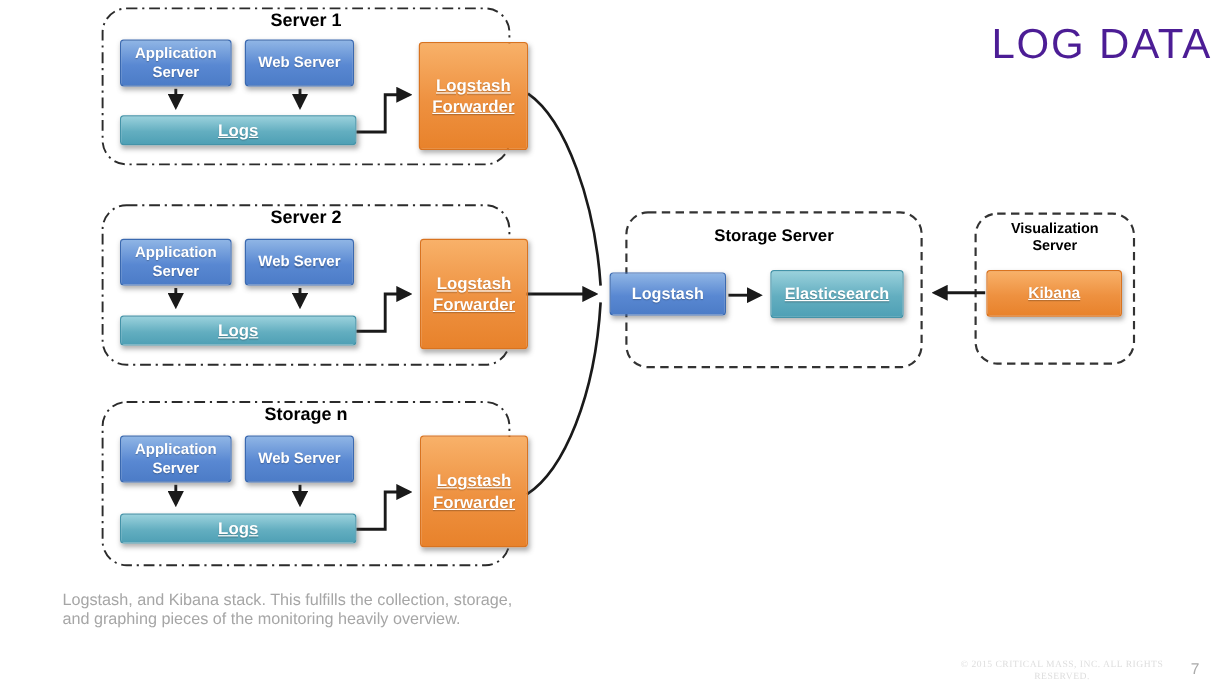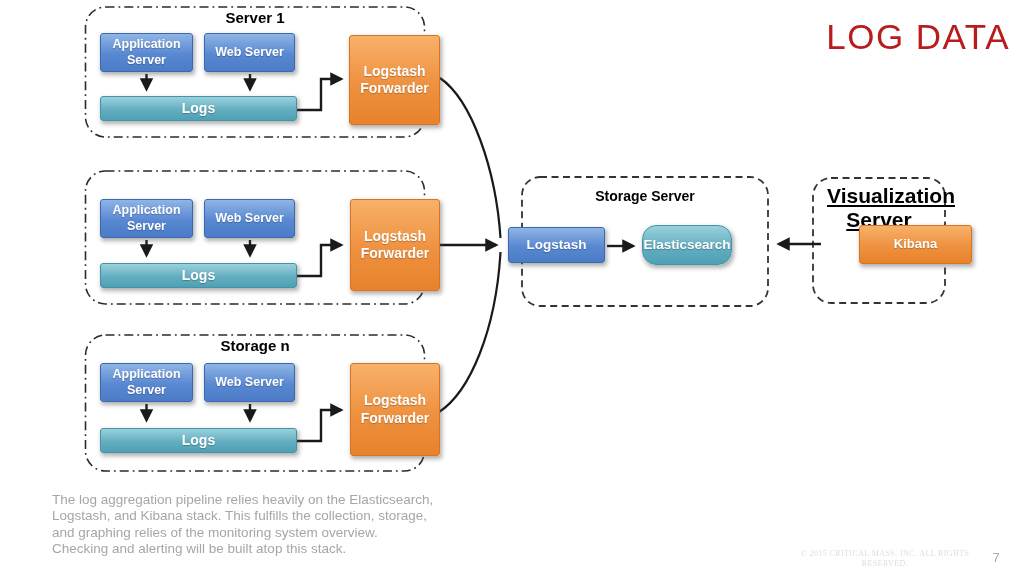--- a/index.html
+++ b/index.html
@@ -8,31 +8,31 @@
   #canvas { position:absolute; left:0; top:0; width:1024px; height:576px; background:#fff; }
   #wires { position:absolute; left:0; top:0; width:1024px; height:576px; }
 
   .node {
     position:absolute; display:flex; align-items:center; justify-content:center;
     text-align:center; color:#fff; font-weight:bold; border-radius:3px;
     box-shadow:1.5px 2.5px 4px rgba(80,80,80,0.45);
     text-shadow:0 1px 1px rgba(0,0,0,0.25); line-height:1.25;
   }
   .blue   { background:linear-gradient(180deg,#8FB5E5 0%,#5988D2 55%,#4C7CC7 100%); border:1px solid #3A69B0; }
-  .teal   { background:linear-gradient(180deg,#9AD1DC 0%,#63AEC0 55%,#4FA0B5 100%); border:1px solid #4493A8; }
-  .orange { background:linear-gradient(180deg,#F8B169 0%,#EE9140 55%,#E8822B 100%); border:1px solid #D9731F; }
+  .teal   { background:linear-gradient(180deg,#9AD1DC 0%,#63AEC0 55%,#4FA0B5 100%); border:1px solid #4493A8;text-decoration:underline; }
+  .orange { background:linear-gradient(180deg,#F8B169 0%,#EE9140 55%,#E8822B 100%); border:1px solid #D9731F;text-decoration:underline; }
 
   .group-title { position:absolute; text-align:center; font-weight:bold; color:#000; }
   .srv-title   { font-size:15px;text-align:center; }
   .storage-title { font-size:14px; }
-  .viz-title   { font-size:21px; line-height:1.15;text-decoration:underline; }
+  .viz-title   { font-size:12px; line-height:1.15; }
 
   #main-title {
     position:absolute; left:760px; top:17px; width:250px; text-align:right;
-    font-size:35px; color:#b91c1c; letter-spacing:1.5px; font-weight:normal;
+    font-size:35px; color:#4c1d95; letter-spacing:1.5px; font-weight:normal;
   }
 
   #footer-note { position:absolute; left:52px; top:492px; font-size:13.5px; line-height:16.4px; color:#a6a6a6; }
 
   #copyright {
     position:absolute; left:795px; top:549px; width:180px; text-align:center;
     font-size:8px; line-height:10px; color:#dedede; letter-spacing:0.4px;font-family:Liberation Serif, serif;
   }
   #page-number { position:absolute; left:986px; top:550px; width:20px; text-align:center; font-size:13px; color:#ababab; }
 </style>
@@ -84,43 +84,42 @@
   </svg>
 
   <div id="main-title">LOG DATA</div>
 
   <div class="group-title srv-title" style="left:85px;top:9px;width:340px;">Server 1</div>
   <div class="node blue" style="left:100px;top:33px;width:93px;height:39px;font-size:12.5px;">Application Server</div>
   <div class="node blue" style="left:204px;top:33px;width:91px;height:39px;font-size:12.5px;">Web Server</div>
   <div class="node teal" style="left:100px;top:96px;width:197px;height:25px;font-size:14px;">Logs</div>
   <div class="node orange" style="left:349px;top:35px;width:91px;height:90px;font-size:14px;padding:0 8px;">Logstash Forwarder</div>
 
+  <div class="group-title srv-title" style="left:85px;top:173px;width:340px;">Server 2</div>
   <div class="node blue" style="left:100px;top:199px;width:93px;height:39px;font-size:12.5px;">Application Server</div>
   <div class="node blue" style="left:204px;top:199px;width:91px;height:39px;font-size:12.5px;">Web Server</div>
   <div class="node teal" style="left:100px;top:263px;width:197px;height:25px;font-size:14px;">Logs</div>
   <div class="node orange" style="left:350px;top:199px;width:90px;height:92px;font-size:14px;padding:0 8px;">Logstash Forwarder</div>
 
   <div class="group-title srv-title" style="left:85px;top:337px;width:340px;">Storage n</div>
   <div class="node blue" style="left:100px;top:363px;width:93px;height:39px;font-size:12.5px;">Application Server</div>
   <div class="node blue" style="left:204px;top:363px;width:91px;height:39px;font-size:12.5px;">Web Server</div>
   <div class="node teal" style="left:100px;top:428px;width:197px;height:25px;font-size:14px;">Logs</div>
   <div class="node orange" style="left:350px;top:363px;width:90px;height:93px;font-size:14px;padding:0 8px;">Logstash Forwarder</div>
 
   <div class="group-title storage-title" style="left:522px;top:188px;width:246px;">Storage Server</div>
   <div class="node blue" style="left:508px;top:227px;width:97px;height:36px;font-size:13.5px;">Logstash</div>
-  <div class="node teal" style="left:642px;top:225px;width:90px;height:40px;font-size:13.5px;border-radius:14px;">Elasticsearch</div>
+  <div class="node teal" style="left:642px;top:225px;width:111px;height:40px;font-size:13.5px;">Elasticsearch</div>
 
   <div class="group-title viz-title" style="left:813px;top:184px;width:132px;padding:0 14px;">Visualization Server</div>
-  <div class="node orange" style="left:859px;top:225px;width:113px;height:39px;font-size:13px;">Kibana</div>
+  <div class="node orange" style="left:822px;top:225px;width:113px;height:39px;font-size:13px;">Kibana</div>
 
   <div id="footer-note">
-    <div>The log aggregation pipeline relies heavily on the Elasticsearch,</div>
     <div>Logstash, and Kibana stack. This fulfills the collection, storage,</div>
-    <div>and graphing relies of the monitoring system overview.</div>
-    <div>Checking and alerting will be built atop this stack.</div>
+    <div>and graphing pieces of the monitoring heavily overview.</div>
   </div>
 
   <div id="copyright">
     <div>© 2015 CRITICAL MASS, INC. ALL RIGHTS</div>
     <div>RESERVED.</div>
   </div>
   <div id="page-number">7</div>
 
 </div>
 

